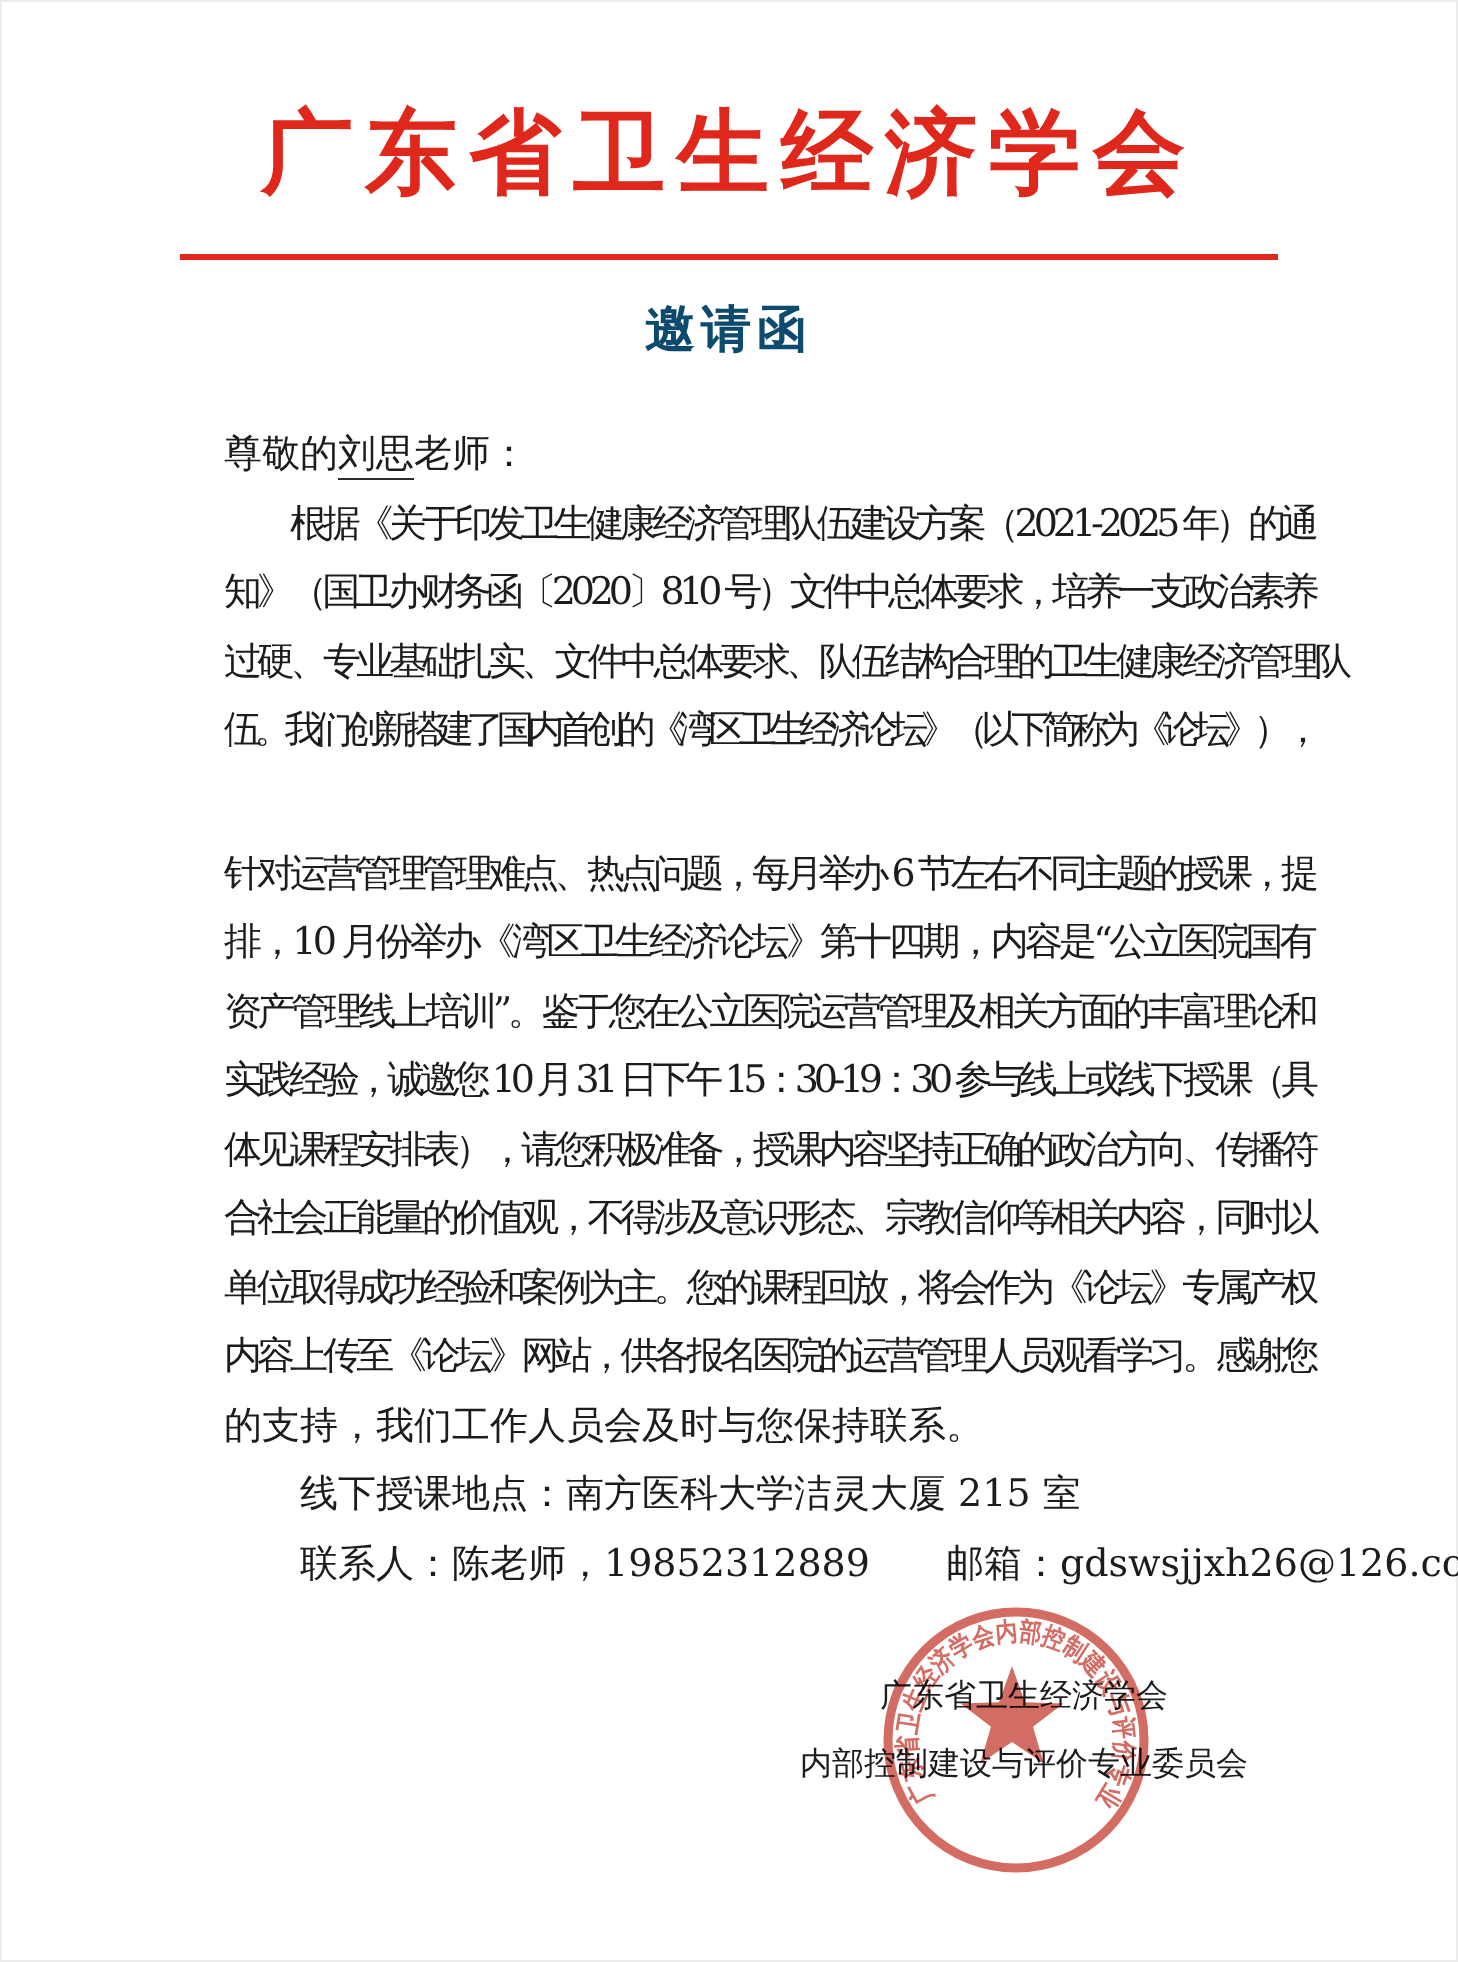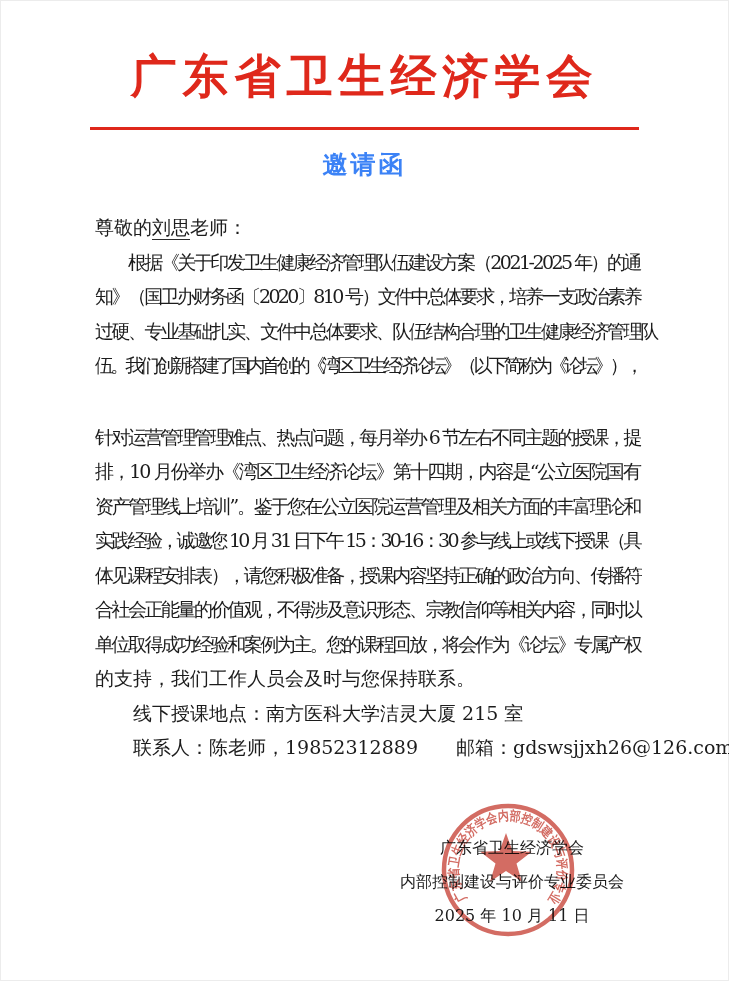--- a/index.html
+++ b/index.html
@@ -18,26 +18,26 @@
     white-space:nowrap;
   }
   .red-rule{
     position:absolute;top:127px;left:90px;width:549px;height:3px;
     background:#df281b;
   }
   
   .doc-title{
     position:absolute;top:148px;left:0;width:729px;
     text-align:center;font-size:25px;font-weight:700;letter-spacing:3px;
-    color:#3b82f6;
+    color:#0c4a6e;
     font-family:"DejaVu Sans","Liberation Sans",sans-serif;
   }
   
   .body-text{
-    position:absolute;top:210px;left:95px;width:545px;
+    position:absolute;top:210px;left:112px;width:545px;
     font-size:19px;line-height:34.5px;
   }
   .bline{height:34.5px;white-space:nowrap;overflow:visible;}
   .underlined-name{
     border-bottom:1.5px solid #2a2a2a;padding-bottom:1px;
   }
   
   .sig-block{
     position:absolute;top:831px;left:352px;width:320px;
     text-align:center;font-size:16px;line-height:34px;color:#1c1c1c;
@@ -63,34 +63,34 @@
 <div class="body-text">
   <div class="bline"><span>尊敬的</span><span class="underlined-name">刘思</span><span>老师：</span></div>
   <div id="body-lines">
       <div class="bline just" style="letter-spacing: -2.53px;">　　根据《关于印发卫生健康经济管理队伍建设方案（2021-2025 年）的通</div>
       <div class="bline just" style="letter-spacing: -2.61px;">知》（国卫办财务函〔2020〕810 号）文件中总体要求，培养一支政治素养</div>
       <div class="bline just" style="letter-spacing: -2.48px;">过硬、专业基础扎实、文件中总体要求、队伍结构合理的卫生健康经济管理队</div>
       <div class="bline just" style="letter-spacing: -3.86px;">伍。我们创新搭建了国内首创的《湾区卫生经济论坛》（以下简称为《论坛》），</div>
       <div class="bline just" style="letter-spacing: -2.49px; margin-top: 37px;">针对运营管理管理难点、热点问题，每月举办 6 节左右不同主题的授课，提</div>
       <div class="bline just" style="letter-spacing: -1.91px;">排，10 月份举办《湾区卫生经济论坛》第十四期，内容是“公立医院国有</div>
       <div class="bline just" style="letter-spacing: -2.2px;">资产管理线上培训”。鉴于您在公立医院运营管理及相关方面的丰富理论和</div>
-      <div class="bline just" style="letter-spacing: -2.68px;">实践经验，诚邀您 10 月 31 日下午 15：30-16：30 参与线上或线下授课（具</div>
+      <div class="bline just" style="letter-spacing: -2.68px;">实践经验，诚邀您 10 月 31 日下午 15：30-19：30 参与线上或线下授课（具</div>
       <div class="bline just" style="letter-spacing: -2.48px;">体见课程安排表），请您积极准备，授课内容坚持正确的政治方向、传播符</div>
       <div class="bline just" style="letter-spacing: -2.48px;">合社会正能量的价值观，不得涉及意识形态、宗教信仰等相关内容，同时以</div>
       <div class="bline just" style="letter-spacing: -2.48px;">单位取得成功经验和案例为主。您的课程回放，将会作为《论坛》专属产权</div>
+      <div class="bline just" style="letter-spacing: -2.48px;">内容上传至《论坛》网站，供各报名医院的运营管理人员观看学习。感谢您</div>
       <div class="bline">的支持，我们工作人员会及时与您保持联系。</div>
       <div class="bline">　　线下授课地点：南方医科大学洁灵大厦 215 室</div>
       <div class="bline">　　联系人：陈老师，19852312889　　邮箱：gdswsjjxh26@126.com。</div>
     </div>
 </div>
 
 <div class="sig-block">
   <div>广东省卫生经济学会</div>
   <div>内部控制建设与评价专业委员会</div>
-  <div>2025 年 10 月 11 日</div>
 </div>
 
 <svg class="seal" viewBox="0 0 160 160" xmlns="http://www.w3.org/2000/svg">
   <circle cx="80" cy="80" r="64" fill="none" stroke="#c8473c" stroke-width="4.5"></circle>
   <polygon fill="#c8473c" points="78,43 84.5,61.1 103.7,61.7 88.5,73.4 93.9,91.8 78,81 62.1,91.8 67.5,73.4 52.3,61.7 71.5,61.1"></polygon>
   <defs>
     <path id="sealTextPath" d="M 39 108.7 A 50 50 0 1 1 121 108.7" fill="none"></path>
   </defs>
   <text textLength="253" lengthAdjust="spacingAndGlyphs">
     <textPath href="#sealTextPath">广东省卫生经济学会内部控制建设与评价专业委员会</textPath>

